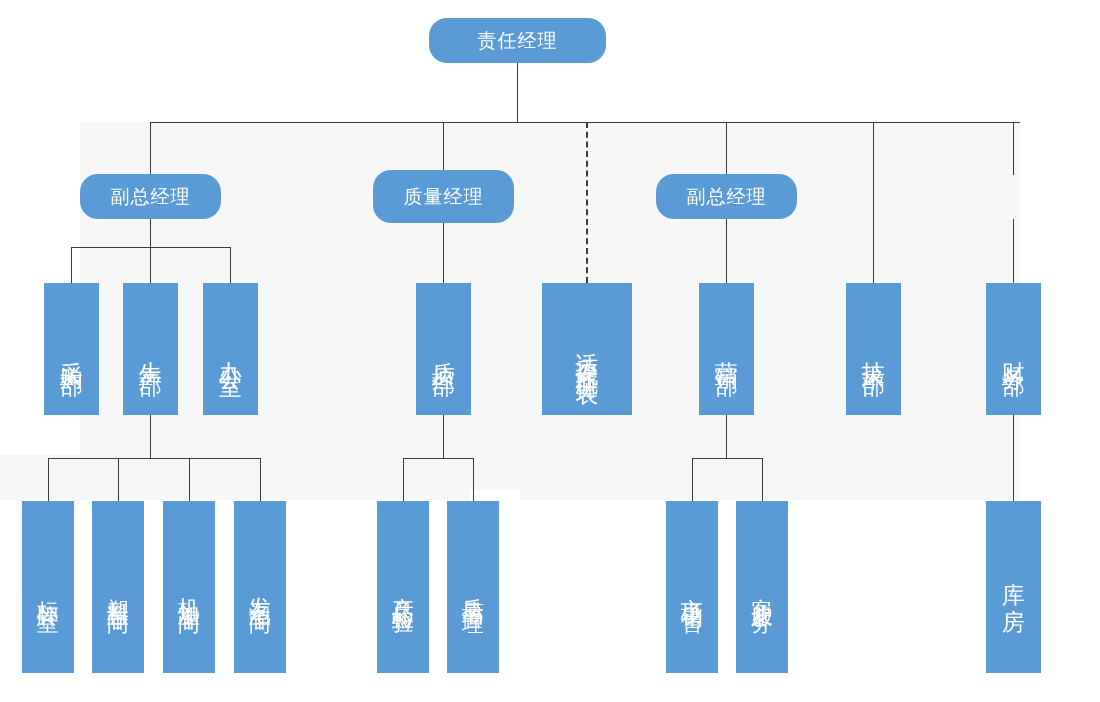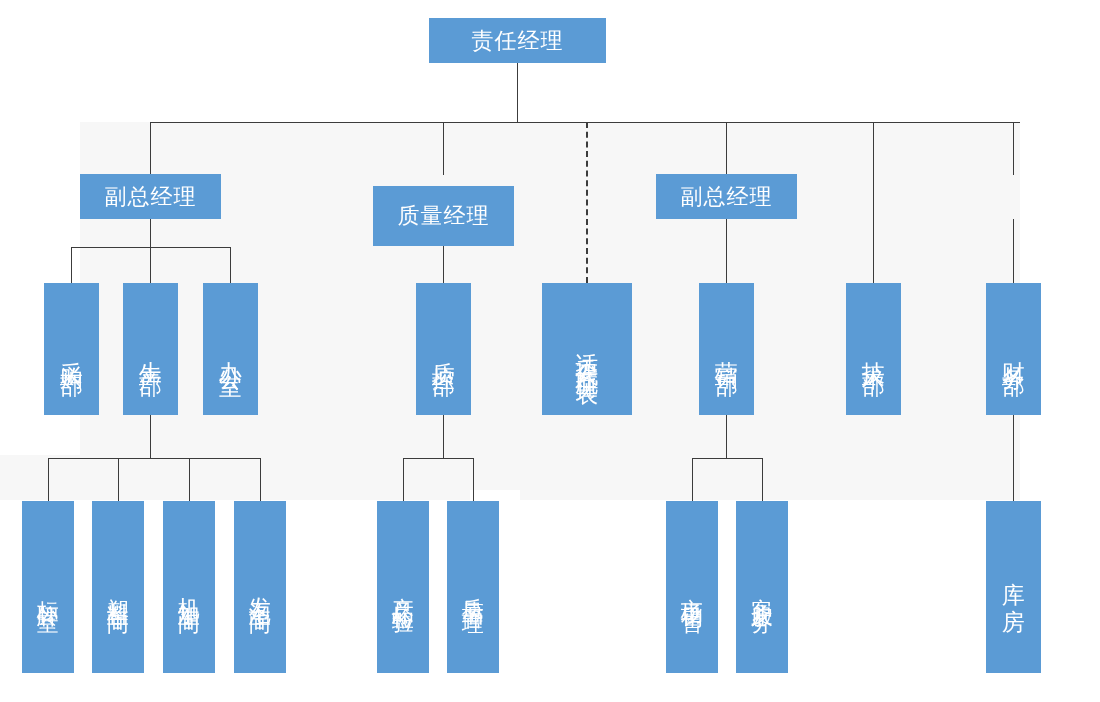--- a/index.html
+++ b/index.html
@@ -42,22 +42,23 @@
     background:#5b9bd5;
     color:#ffffff;
     z-index:3;
     display:flex;
     align-items:center;
     justify-content:center;
     box-sizing:border-box;
     line-height:1.15;
   }
   .box.horiz{
-    font-size:22px;
+    font-size:19px;
     letter-spacing:1px;
+    border-radius:18px;
   }
   
   .box.vert{
     font-size:23px;
     writing-mode:vertical-rl;
     text-orientation:upright;
     letter-spacing:6px;
     padding-top:6px;
   }
   .box.vert2{
@@ -126,21 +127,21 @@
 
   <div class="line v" style="left:873px;top:122px;height:161px;"></div>
 
   <div class="line v" style="left:1013px;top:219px;height:64px;"></div>
 
   <div class="line v" style="left:1013px;top:415px;height:86px;"></div>
 
   <div class="box horiz" style="left:429px;top:18px;width:177px;height:45px;">责任经理</div>
 
   <div class="box horiz" style="left:80px;top:174px;width:141px;height:45px;">副总经理</div>
-  <div class="box horiz" style="left:373px;top:186px;width:141px;height:60px;text-align:right;">质量经理</div>
+  <div class="box horiz" style="left:373px;top:170px;width:141px;height:53px;text-align:right;">质量经理</div>
   <div class="box horiz" style="left:656px;top:174px;width:141px;height:45px;">副总经理</div>
 
   <div class="box vert" style="left:44px;top:283px;width:55px;height:132px;">采购部</div>
   <div class="box vert" style="left:123px;top:283px;width:55px;height:132px;">生产部</div>
   <div class="box vert" style="left:203px;top:283px;width:55px;height:132px;">办公室</div>
   <div class="box vert" style="left:416px;top:283px;width:55px;height:132px;">质控部</div>
 
   <div class="box vert2" style="left:542px;top:283px;width:90px;height:132px;">
     <span class="col">适委代</span>
     <span class="col">航任表</span>

